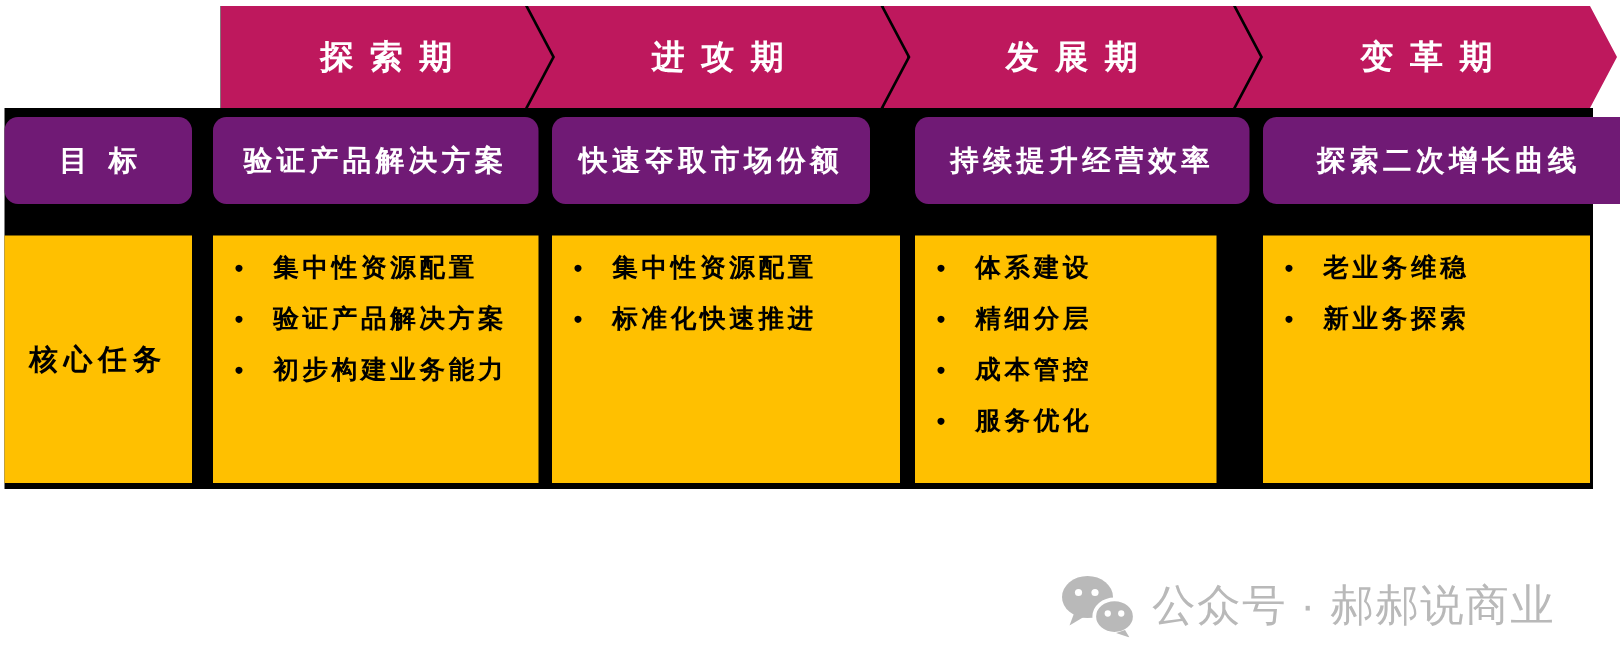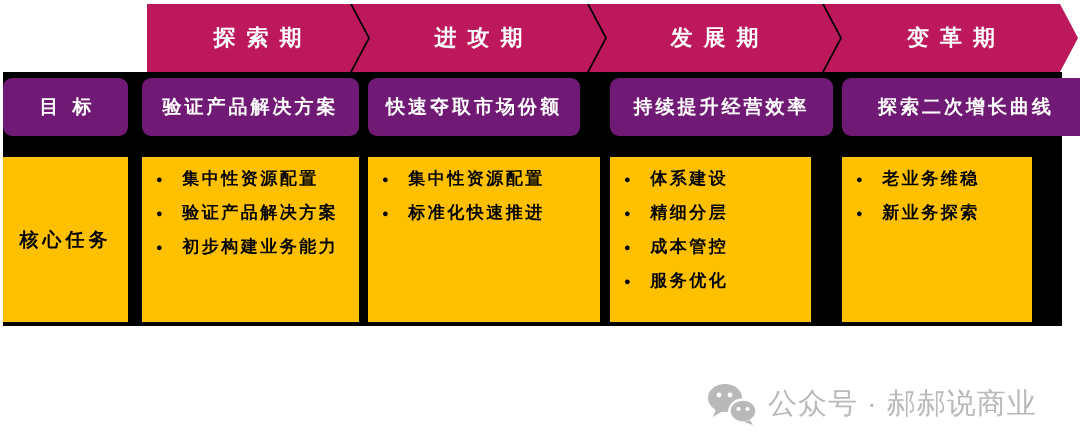--- a/index.html
+++ b/index.html
@@ -79,21 +79,21 @@
 
   <div class="task-box" style="left:610px;width:201px;">
     <ul class="task-list">
       <li>体系建设</li>
       <li>精细分层</li>
       <li>成本管控</li>
       <li>服务优化</li>
     </ul>
   </div>
 
-  <div class="task-box" style="left:842px;width:190px;">
+  <div class="task-box" style="left:842px;width:218px;">
     <ul class="task-list">
       <li>老业务维稳</li>
       <li>新业务探索</li>
     </ul>
   </div>
 
   <div class="watermark">
     <svg class="wechat-svg" width="52" height="42" viewBox="0 0 52 42">
 
       <ellipse cx="19" cy="15" rx="17" ry="14" fill="#B9B9B9"></ellipse>

